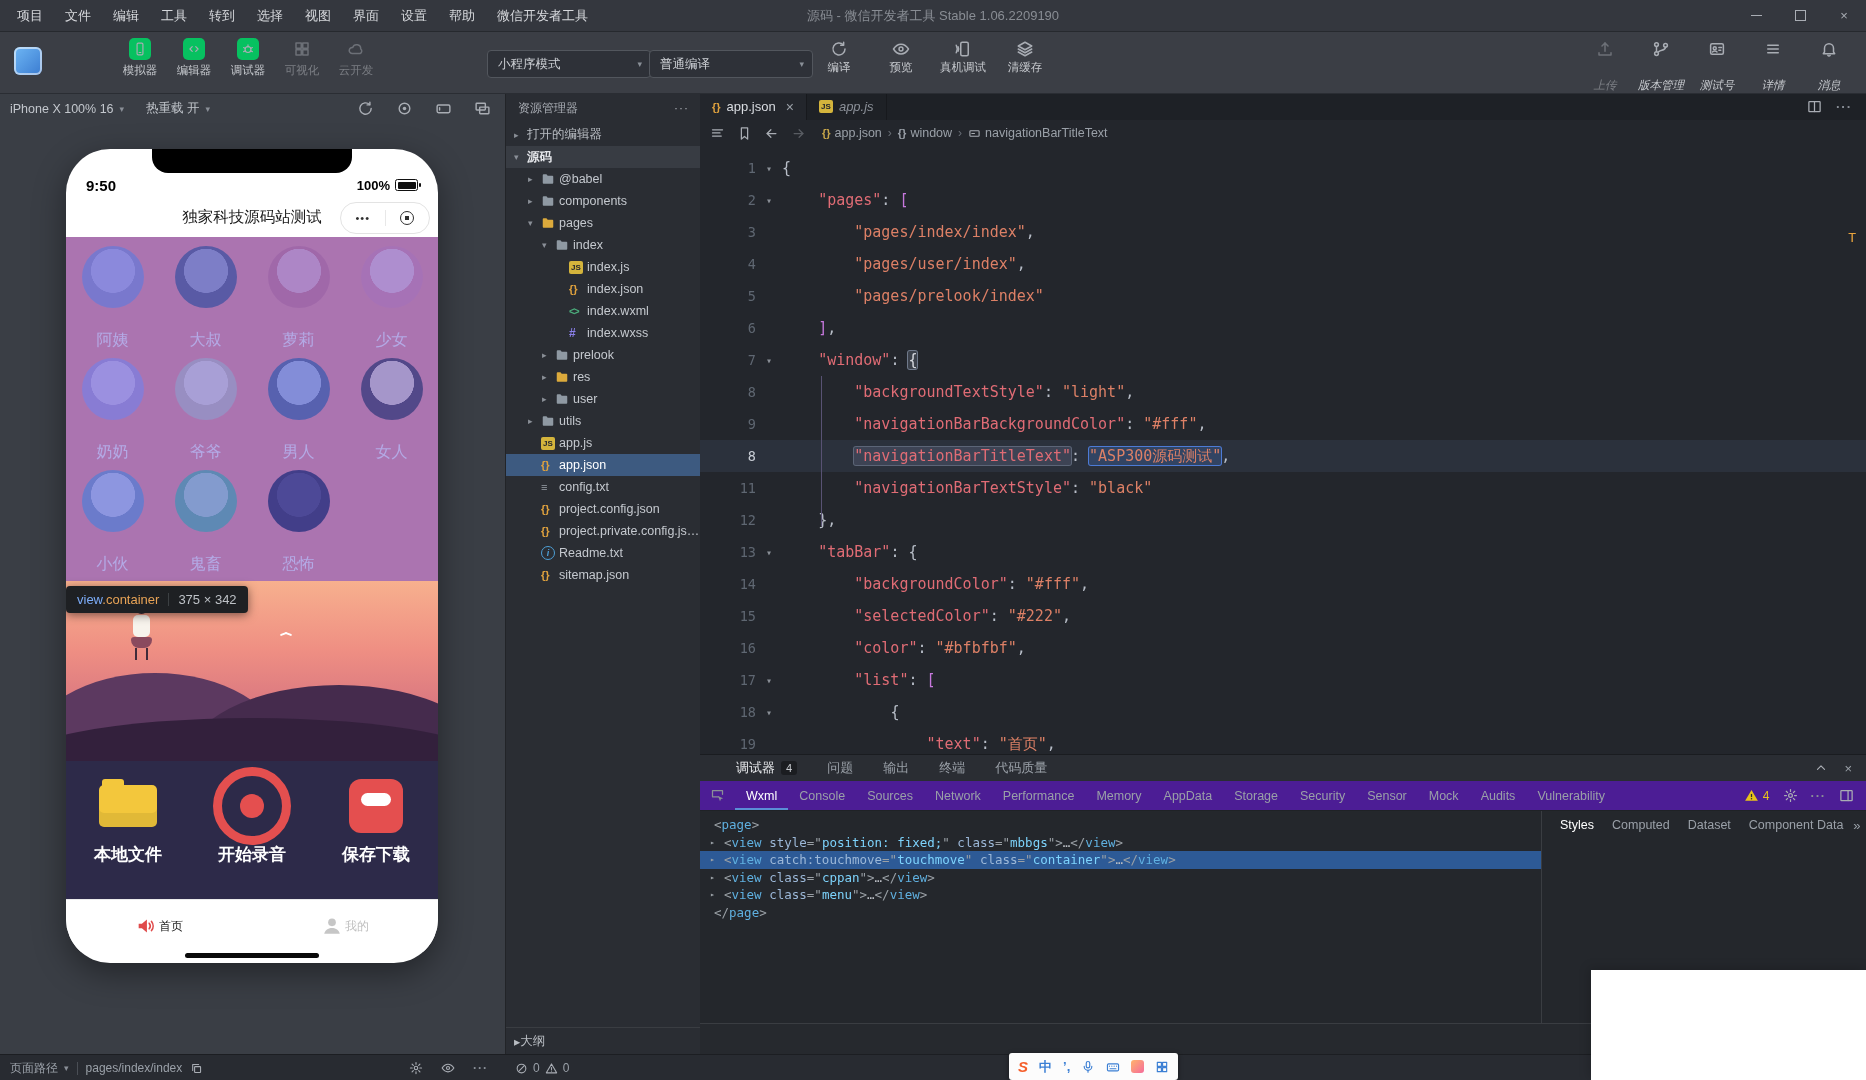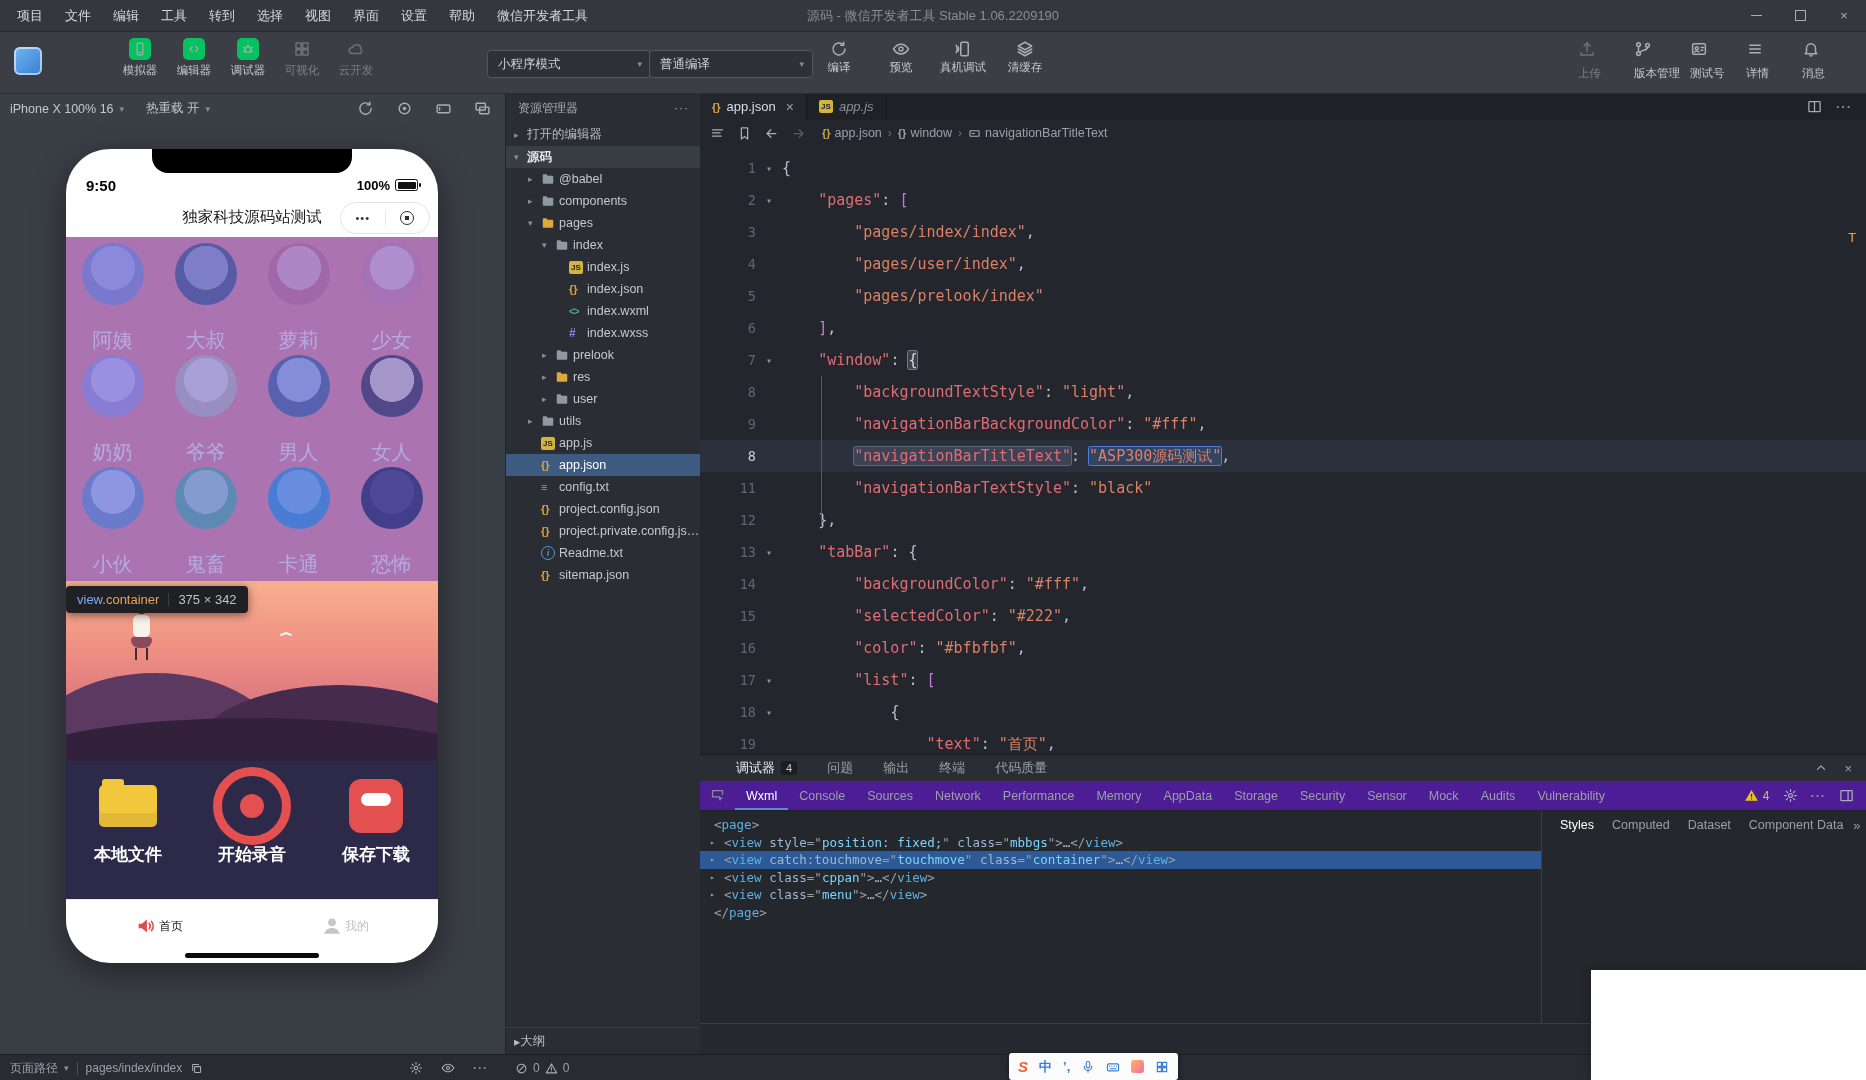--- a/index.html
+++ b/index.html
@@ -37,21 +37,21 @@
   .tool-btn.dim,.tb-rt.dim{opacity:.45;}
   .tb-select{position:absolute;top:19px;width:144px;height:26px;background:#2e3138;border:1px solid #52565d;
              border-radius:4px;display:flex;align-items:center;padding:0 8px 0 10px;font-size:12.5px;color:#cfd2d7;}
   .tb-select .caret{margin-left:auto;}
   #mode-select{left:487px;}
   #compile-select{left:649px;}
   .tb-actions{left:812px;top:9px;gap:8px;}
   .tb-act{width:54px;display:flex;flex-direction:column;align-items:center;gap:2px;}
   .tb-act .ic svg{width:18px;height:18px;}
   .tb-rightgrp{right:10px;top:9px;gap:2px;}
-  .tb-rt{width:54px;display:flex;flex-direction:column;align-items:flex-start;gap:8px;}
+  .tb-rt{width:54px;display:flex;flex-direction:column;align-items:center;gap:20px;font-style:italic;}
   .tb-rt .ic svg{width:18px;height:18px;}
 
   
   #simulator{position:absolute;left:0;top:93px;width:505px;height:961px;background:#3a3e45;}
   .sim-toolbar{height:31px;display:flex;align-items:center;padding:0 14px 0 10px;gap:22px;font-size:12.5px;color:#c3c7cd;}
   .sim-dd{display:flex;align-items:center;white-space:nowrap;}
   .sim-icons{margin-left:auto;display:flex;gap:22px;}
   .sim-icons .ic svg{width:17px;height:17px;}
 
   
@@ -73,21 +73,21 @@
   .cap-dots{flex:1;text-align:center;color:#2f2f2f;font-size:11px;letter-spacing:1px;}
   .cap-div{width:1px;height:16px;background:#e8e8e8;}
   .cap-target{flex:1;display:flex;align-items:center;justify-content:center;}
   .cap-target::before{content:"";width:12px;height:12px;border:1.6px solid #2f2f2f;border-radius:50%;
                       background:radial-gradient(circle,#2f2f2f 0 2.4px,transparent 2.5px);}
   .pgrid{position:absolute;left:0;top:88px;width:372px;height:344px;background:#ef8f8f;
          display:grid;grid-template-columns:repeat(4,1fr);grid-auto-rows:112px;padding-top:5px;}
   .pgrid::after{content:"";position:absolute;inset:0;background:rgba(104,90,209,.5);pointer-events:none;}
   .avatar-cell{display:flex;flex-direction:column;align-items:center;justify-content:center;}
   .avatar{width:62px;height:62px;border-radius:50%;}
-  .avatar-label{margin-top:22px;font-size:20px;color:rgba(255,255,255,.95);}
+  .avatar-label{margin-top:22px;font-size:16px;color:rgba(255,255,255,.95);}
   .inspect-tip{position:absolute;left:0;top:437px;background:#1e2023;border-radius:4px;padding:6px 11px;
                display:flex;align-items:center;gap:9px;font-size:13px;z-index:12;box-shadow:0 2px 10px rgba(0,0,0,.5);}
   .tip-tag{color:#7cacf8;}
   .tip-class{color:#e8a356;}
   .tip-div{width:1px;height:13px;background:#3c4043;}
   .tip-dims{color:#bdc1c6;}
   .pscene{position:absolute;left:0;top:432px;width:372px;height:180px;overflow:hidden;
           background:linear-gradient(180deg,#f7b08e 0%,#ef8f83 38%,#d87680 72%,#c06a7c 100%);}
   .hill1{position:absolute;left:-36px;bottom:-62px;width:250px;height:150px;background:#5c3960;border-radius:50%;}
   .hill2{position:absolute;right:-56px;bottom:-84px;width:310px;height:160px;background:#452b4d;border-radius:50%;}
@@ -542,24 +542,20 @@
         </div>
         <div class="avatar-cell">
           <div class="avatar" style="background: radial-gradient(circle at 50% 40%, rgb(179, 210, 238) 0px, rgb(179, 210, 238) 45%, rgb(111, 156, 196) 46%);"></div>
           <div class="avatar-label">小伙</div>
         </div>
         <div class="avatar-cell">
           <div class="avatar" style="background: radial-gradient(circle at 50% 40%, rgb(159, 220, 202) 0px, rgb(159, 220, 202) 45%, rgb(85, 184, 150) 46%);"></div>
           <div class="avatar-label">鬼畜</div>
         </div>
         <div class="avatar-cell">
-          <div class="avatar" style="background: radial-gradient(circle at 50% 40%, rgb(108, 194, 236) 0px, rgb(108, 194, 236) 45%, rgb(46, 158, 214) 46%);"></div>
-          <div class="avatar-label">卡通</div>
-        </div>
-        <div class="avatar-cell">
           <div class="avatar" style="background: radial-gradient(circle at 50% 40%, rgb(51, 57, 92) 0px, rgb(51, 57, 92) 45%, rgb(29, 34, 64) 46%);"></div>
           <div class="avatar-label">恐怖</div>
         </div>
       </div>
     <div class="inspect-tip">
       <span>
         <span class="tip-tag">view</span><span class="tip-class">.container</span>
       </span>
       <span class="tip-div"></span>
       <span class="tip-dims">375 × 342</span>

